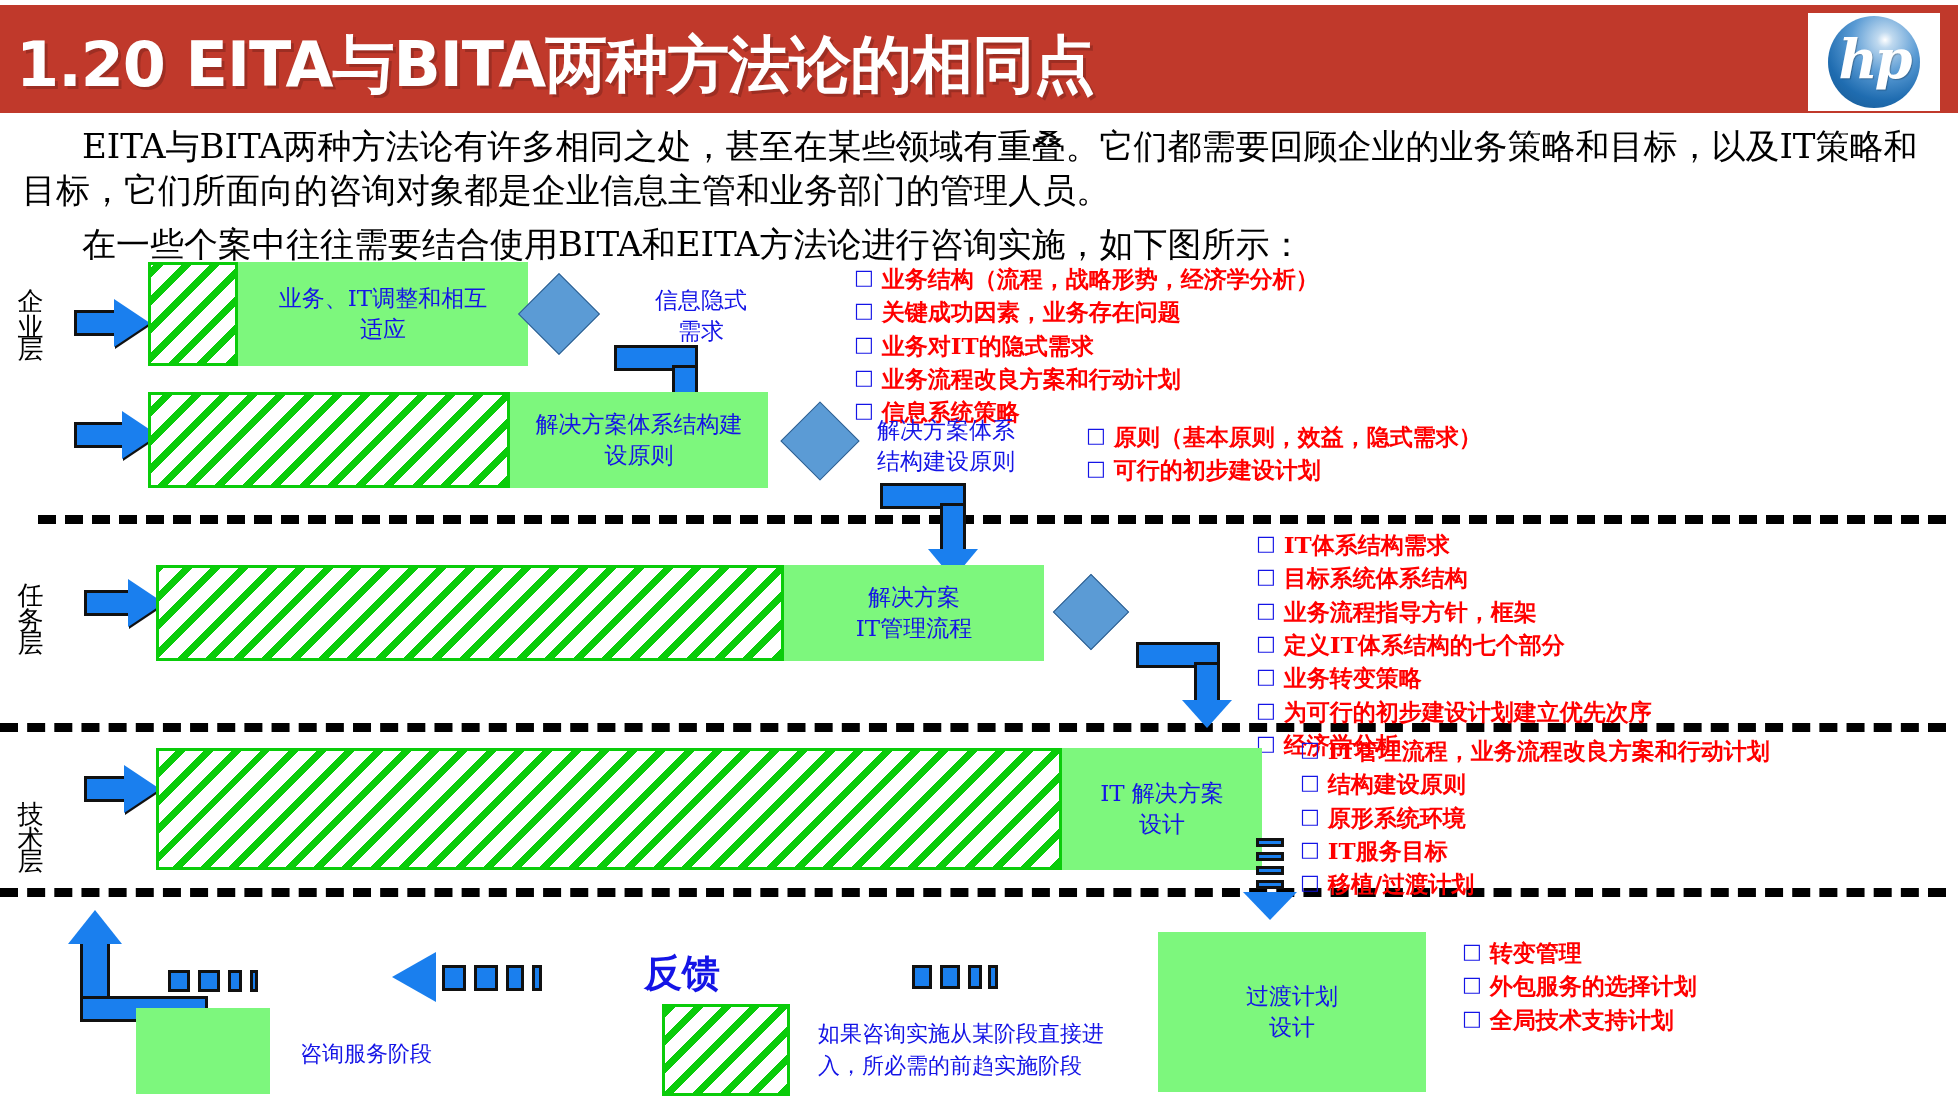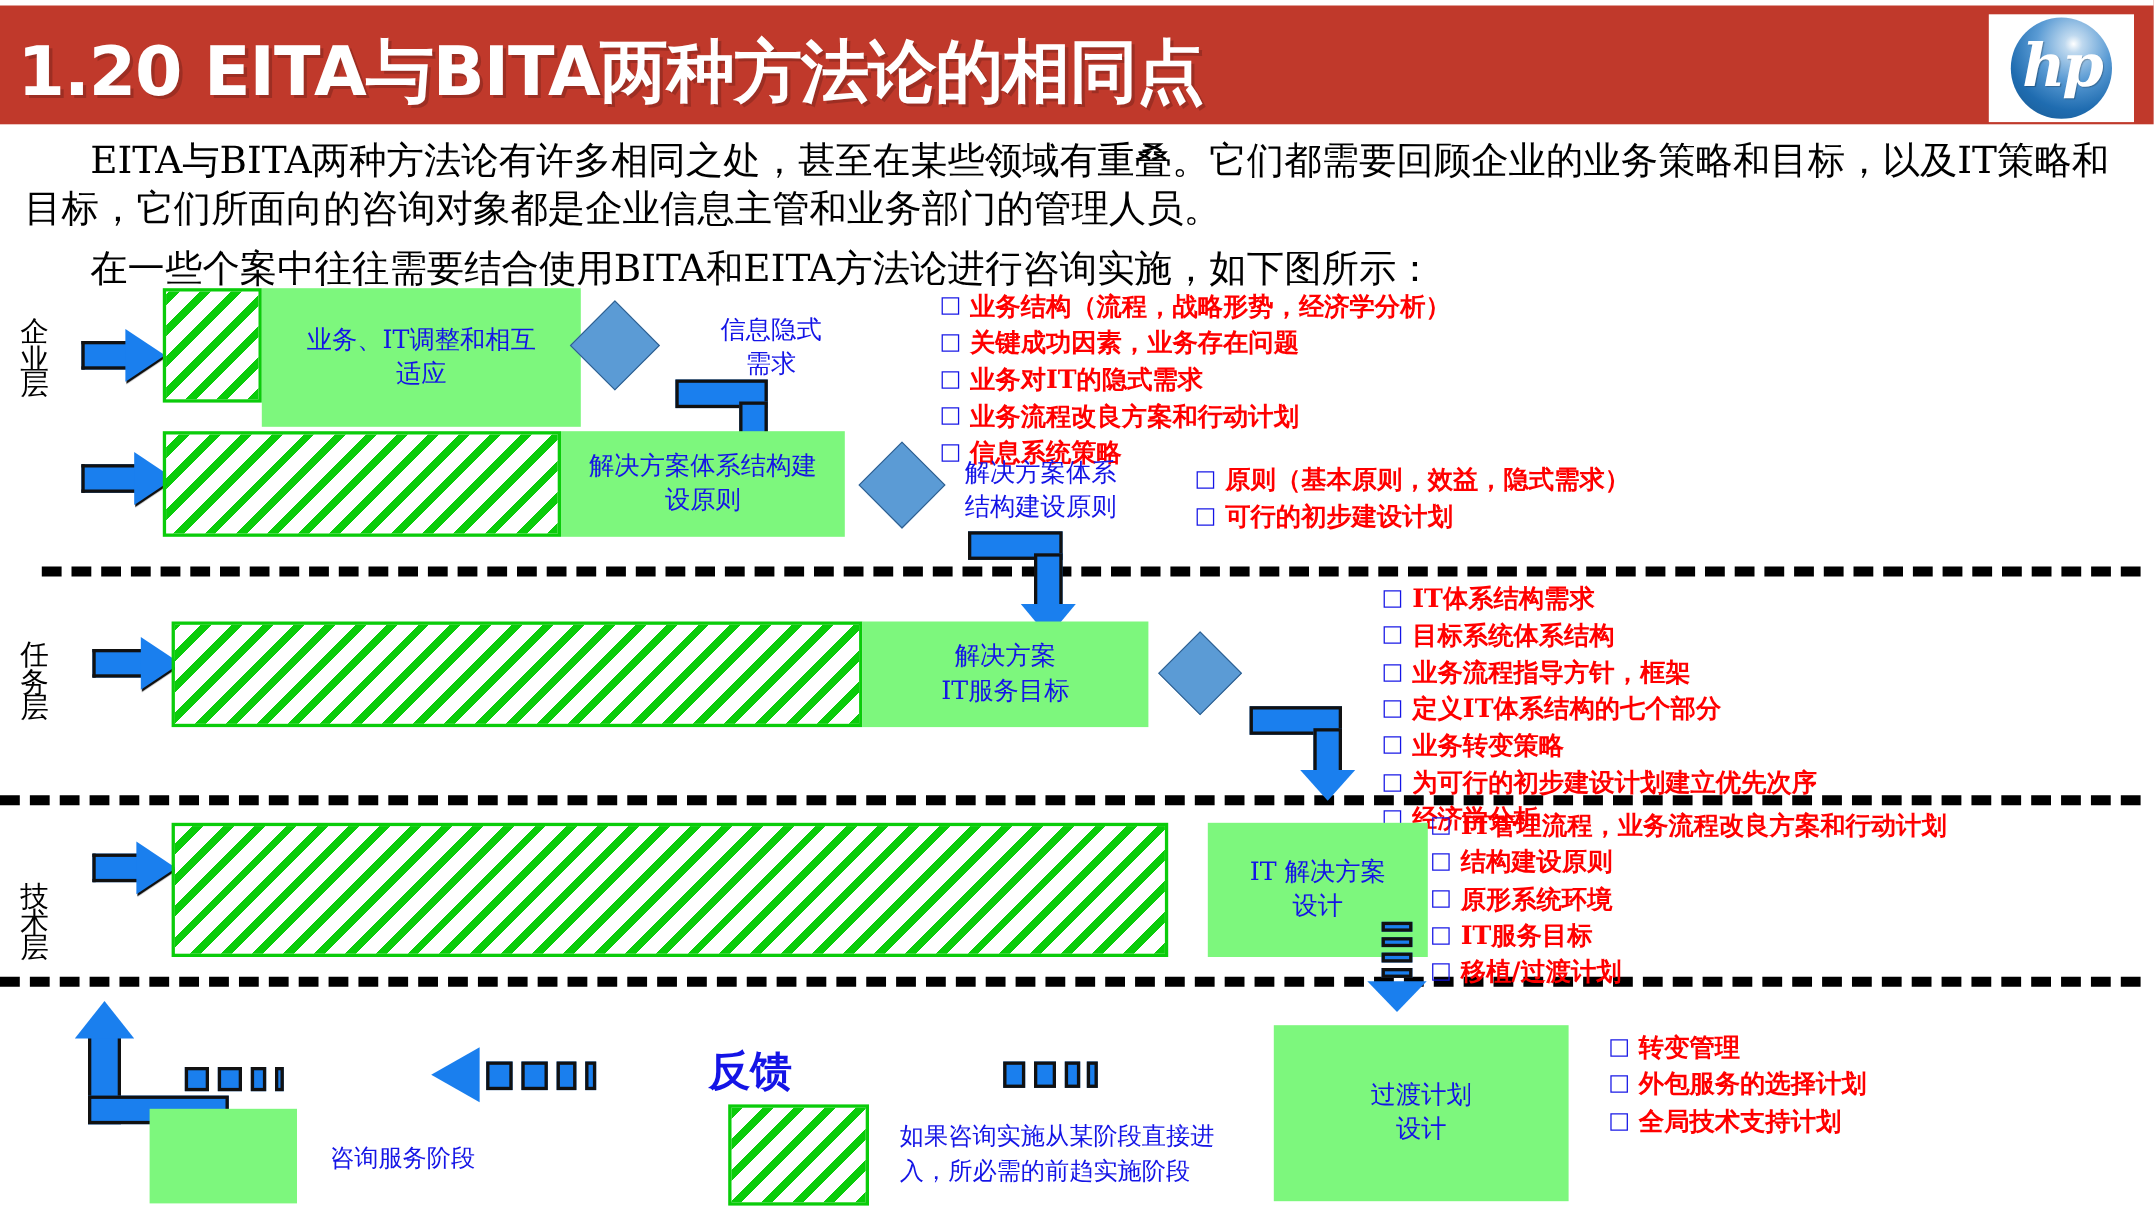--- a/index.html
+++ b/index.html
@@ -169,21 +169,21 @@
 
   <div class="sep" style="left:38px; top:515px; width:1908px;"></div>
   <div class="sep" style="left:0px;  top:723px; width:1946px;"></div>
   <div class="sep" style="left:0px;  top:888px; width:1946px;"></div>
 
   <div class="rarrow" style="left:74px; top:300px; width:76px; height:46px;">
     <div class="shaft" style="top:10px; width:44px; height:26px;"></div>
     <div class="tip" style="left:40px; top:-1px; border-width:24px 0 24px 36px; border-left-color:#1A7FEE;"></div>
   </div>
   <div class="hbox" style="left:148px; top:262px; width:90px; height:104px;"></div>
-  <div class="gbox" style="left:238px; top:262px; width:290px; height:126px;">
+  <div class="gbox" style="left:238px; top:262px; width:290px; height:104px;">
     <span style="white-space:pre-line">业务、IT调整和相互
 适应</span>
   </div>
   <div class="diamond" style="left:530px; top:285px; width:58px; height:58px;"></div>
   <div class="blabel" style="left: 606px; top: 285px; width: 190px; white-space: pre-line;">信息隐式
 需求</div>
 
   <div class="elbow" style="left:614px; top:345px;">
     <div class="seg" style="left:0px;  top:0px;  width:84px; height:26px;"></div>
     <div class="seg" style="left:58px; top:20px; width:26px; height:46px;"></div>
@@ -243,21 +243,21 @@
       </div>
   </div>
 
   <div class="rarrow" style="left:84px; top:580px; width:82px; height:46px;">
     <div class="shaft" style="top:10px; width:48px; height:26px;"></div>
     <div class="tip" style="left:44px; top:-1px; border-width:24px 0 24px 36px; border-left-color:#1A7FEE;"></div>
   </div>
   <div class="hbox" style="left:156px; top:565px; width:628px; height:96px;"></div>
   <div class="gbox" style="left:784px; top:565px; width:260px; height:96px;">
     <span style="white-space:pre-line">解决方案
-IT服务目标</span>
+IT管理流程</span>
   </div>
   <div class="diamond" style="left:1064px; top:585px; width:54px; height:54px;"></div>
 
   <div class="elbow" style="left:1136px; top:642px;">
     <div class="seg" style="left:0px;  top:0px;  width:84px; height:26px;"></div>
     <div class="seg" style="left:58px; top:20px; width:26px; height:44px;"></div>
     <div class="dtip" style="left:46px; top:58px; border-width:28px 25px 0 25px; border-top-color:#1A7FEE;"></div>
   </div>
 
   <div class="bullets" style="left:1256px; top:528px;">
@@ -289,21 +289,21 @@
         <span class="bx">□</span>
         <span>经济学分析</span>
       </div>
   </div>
 
   <div class="rarrow" style="left:84px; top:766px; width:78px; height:46px;">
     <div class="shaft" style="top:10px; width:44px; height:26px;"></div>
     <div class="tip" style="left:40px; top:-1px; border-width:24px 0 24px 36px; border-left-color:#1A7FEE;"></div>
   </div>
   <div class="hbox" style="left:156px; top:748px; width:906px; height:122px;"></div>
-  <div class="gbox" style="left:1062px; top:748px; width:200px; height:122px;margin-left:36px;">
+  <div class="gbox" style="left:1062px; top:748px; width:200px; height:122px;">
     <span style="white-space:pre-line">IT 解决方案
 设计</span>
   </div>
 
   <div class="elbow" style="left:1256px; top:838px;">
     <div class="seg" style="left:0px; top:0px;  width:28px; height:9px;"></div>
     <div class="seg" style="left:0px; top:14px; width:28px; height:9px;"></div>
     <div class="seg" style="left:0px; top:28px; width:28px; height:9px;"></div>
     <div class="seg" style="left:0px; top:42px; width:28px; height:9px;"></div>
     <div class="dtip" style="left:-13px; top:54px; border-width:28px 27px 0 27px; border-top-color:#1A7FEE;"></div>

